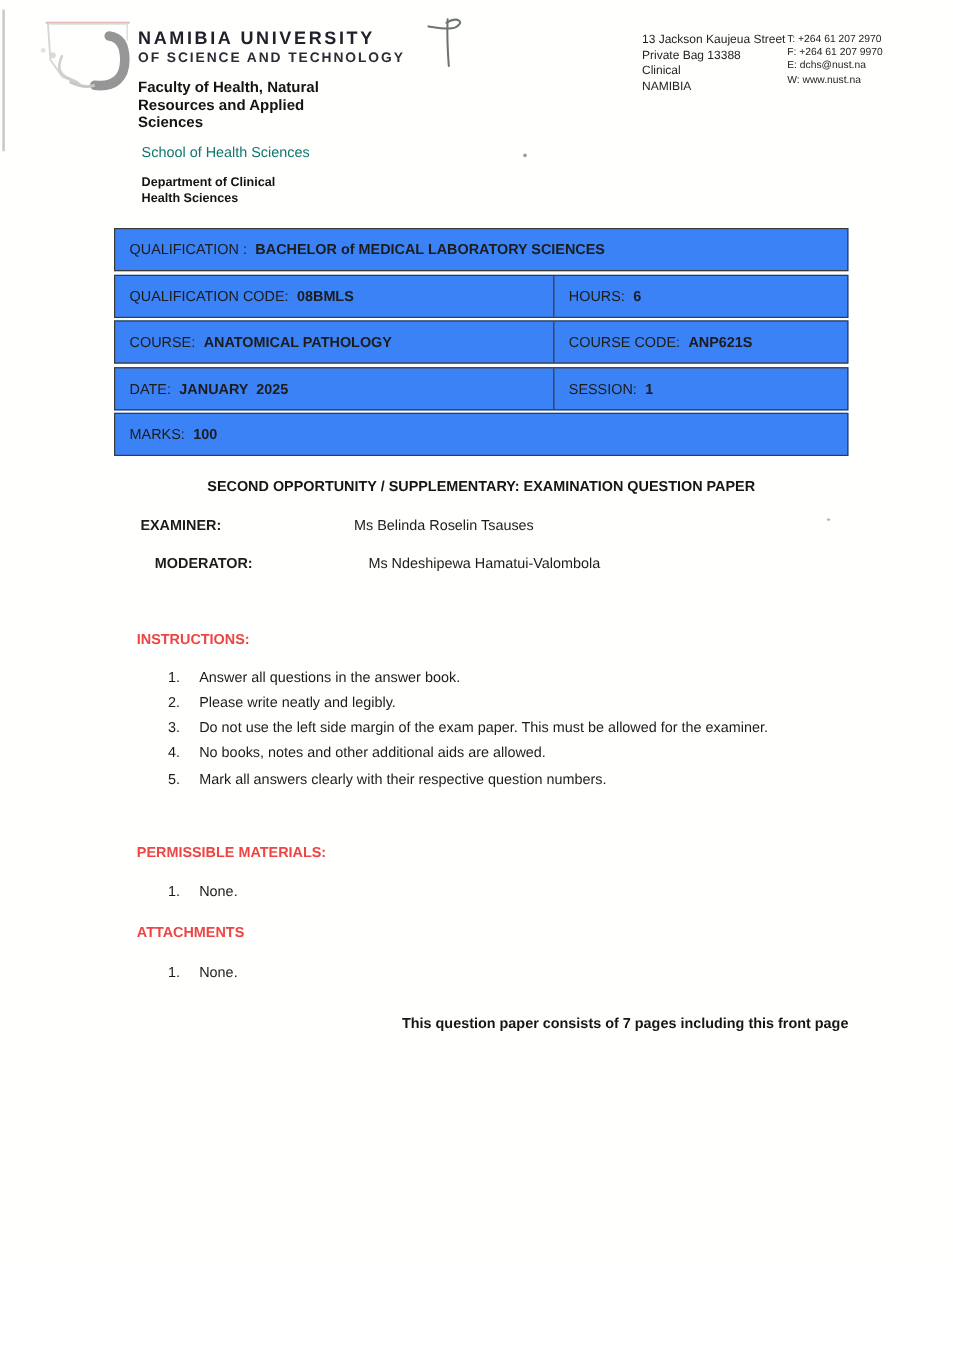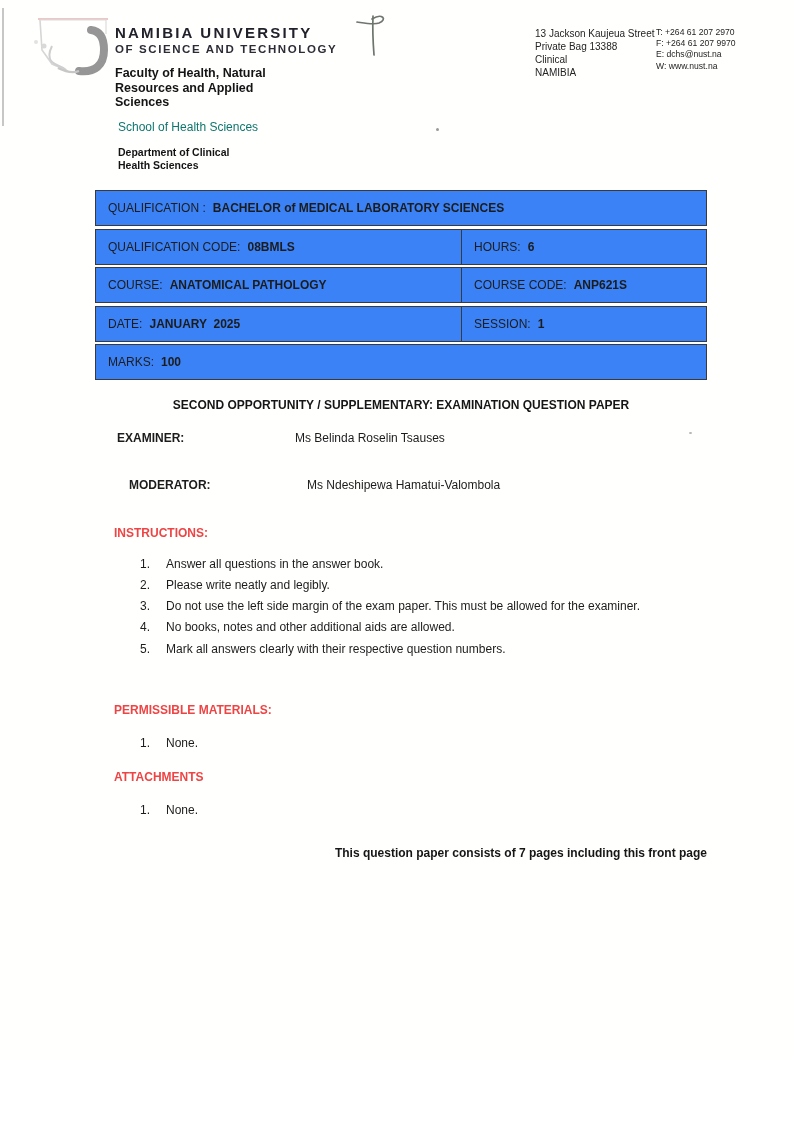--- a/index.html
+++ b/index.html
@@ -67,21 +67,21 @@
   .val { font-weight:700; white-space:pre; margin-left:7px; }
 
   
   .paper-type {
     position:absolute; left:95px; top:398px; width:612px;
     text-align:center; font-size:12px; font-weight:700; color:#161616;
   }
   .staff-row { position:absolute; left:117px; font-size:12px; }
   .staff-row .s-label { font-weight:700; display:inline-block; width:178px; }
   .staff-row.examiner { top:431px; }
-  .staff-row.moderator { top:478px;padding-left:12px; }
+  .staff-row.moderator { top:462px;padding-left:12px; }
 
   .sec-heading {
     position:absolute; left:114px; font-size:12px; font-weight:700; color:#ef4444;
   }
   .instructions-head { top:526px; }
 
   .numlist { position:absolute; left:140px; width:556px; font-size:12px; }
   .inst-list { top:557px; }
   .numlist .li { display:flex; margin-bottom:6.5px; line-height:1.22; }
   .numlist .num { width:26px; flex:0 0 26px; }

